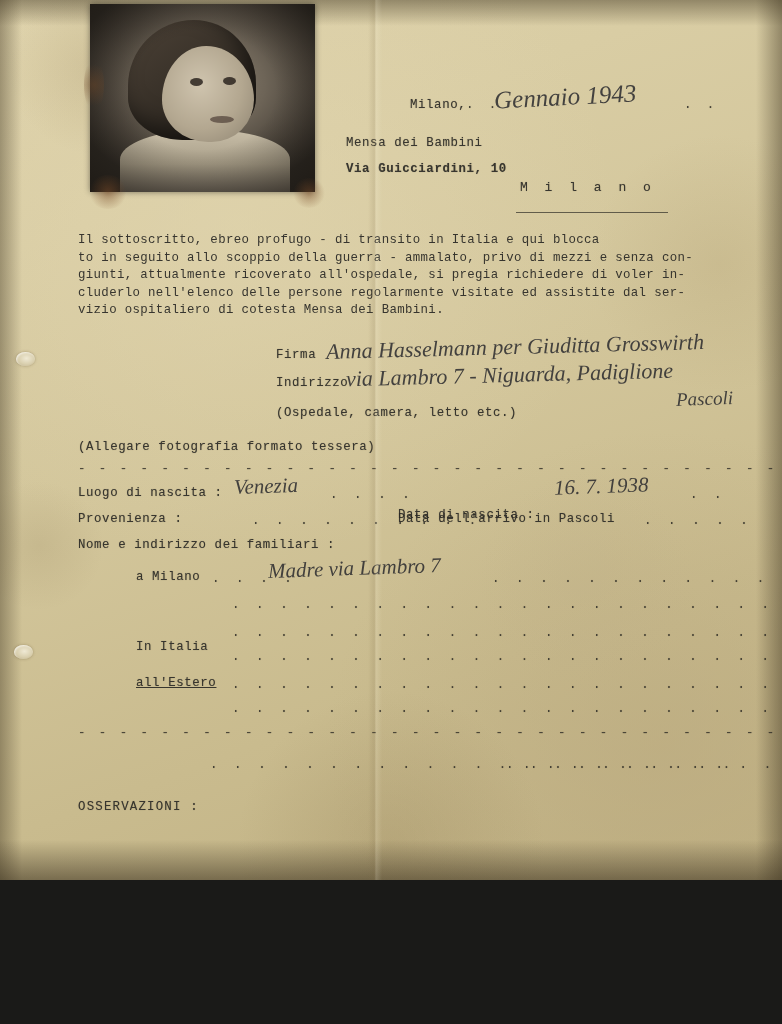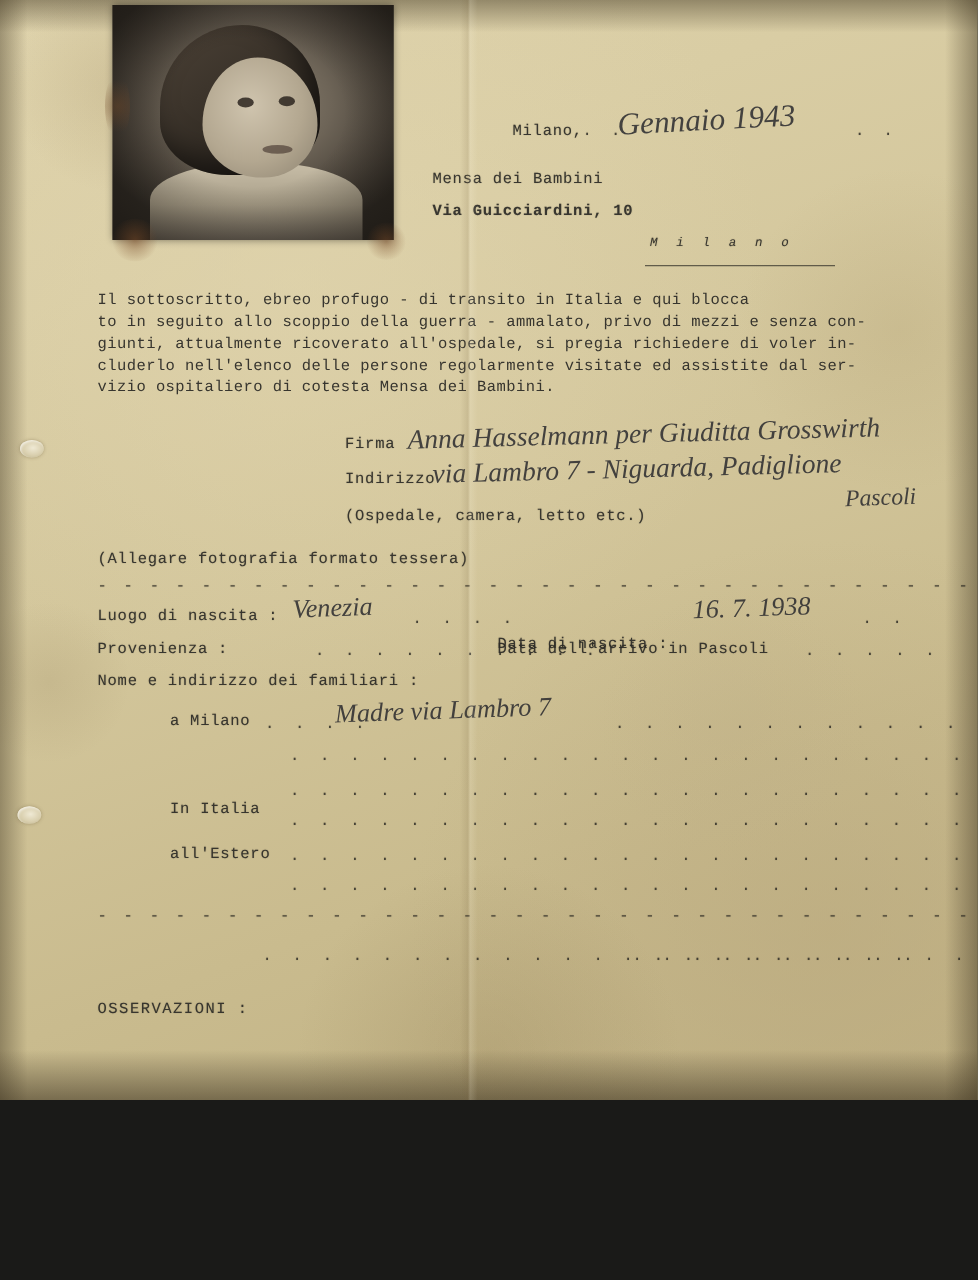--- a/index.html
+++ b/index.html
@@ -204,21 +204,21 @@
   <div class="punch punch-1"></div>
   <div class="punch punch-2"></div>
 
   <div class="tw" style="left:410px; top:98px;">Milano,</div>
   <div class="tw dots" style="left:466px; top:98px; letter-spacing:4px;">. .</div>
   <div class="hw" style="left:494px; top:83px; font-size:25px; transform:rotate(-3deg);">Gennaio 1943</div>
   <div class="tw dots" style="left:684px; top:98px; letter-spacing:4px;">. .</div>
 
   <div class="tw" style="left:346px; top:136px;">Mensa dei Bambini</div>
   <div class="tw" style="left:346px; top:162px;font-weight:bold;">Via Guicciardini, 10</div>
-  <div class="tw" style="left:520px; top:190px; letter-spacing:4.5px; font-size:10px;font-style:italic;">M i l a n o</div>
+  <div class="tw" style="left:520px; top:180px; letter-spacing:4.5px; font-size:13px;">M i l a n o</div>
   <div class="rule" style="left:516px; top:212px; width:152px;"></div>
 
   <div class="body-par" style="text-indent:0;">Il sottoscritto, ebreo profugo - di transito in Italia e qui blocca
 to in seguito allo scoppio della guerra - ammalato, privo di mezzi e senza con-
 giunti, attualmente ricoverato all'ospedale, si pregia richiedere di voler in-
 cluderlo nell'elenco delle persone regolarmente  visitate ed assistite dal ser-
 vizio ospitaliero di cotesta Mensa dei Bambini.</div>
 
   <div class="tw" style="left:276px; top:348px;text-align:right;">Firma</div>
   <div class="hw" style="left:326px; top:334px; font-size:22px; transform:rotate(-1.5deg);">Anna Hasselmann per Giuditta Grosswirth</div>
@@ -250,21 +250,21 @@
   <div class="tw" style="left:136px; top:570px;">a Milano</div>
   <div class="tw dots" style="left:212px; top:572px;">. . . .</div>
   <div class="hw" style="left:268px; top:556px; font-size:21px; transform:rotate(-2deg);">Madre via Lambro 7</div>
   <div class="tw dots" style="left:492px; top:572px;">. . . . . . . . . . . . . .</div>
   <div class="tw dots" style="left:232px; top:598px;">. . . . . . . . . . . . . . . . . . . . . . . . . . . . . . . . . . . . . .</div>
 
   <div class="tw" style="left:136px; top:624px;margin-top:16px;">In Italia</div>
   <div class="tw dots" style="left:232px; top:626px;">. . . . . . . . . . . . . . . . . . . . . . . . . . . . . . . . . . . . . .</div>
   <div class="tw dots" style="left:232px; top:650px;">. . . . . . . . . . . . . . . . . . . . . . . . . . . . . . . . . . . . . .</div>
 
-  <div class="tw" style="left:136px; top:676px;">all'Estero</div>
+  <div class="tw" style="left:136px; top:676px;text-decoration:underline;">all'Estero</div>
   <div class="tw dots" style="left:232px; top:678px;">. . . . . . . . . . . . . . . . . . . . . . . . . . . . . . . . . . . . . .</div>
   <div class="tw dots" style="left:232px; top:702px;">. . . . . . . . . . . . . . . . . . . . . . . . . . . . . . . . . . . . . .</div>
 
   <div class="tw dots" style="left:78px; top:726px; letter-spacing:3px;">- - - - - - - - - - - - - - - - - - - - - - - - - - - - - - - - - - - - - - - - - - -</div>
 
   <div class="tw" style="left:78px; top:800px; letter-spacing:1.2px;">OSSERVAZIONI :</div>
   <div class="tw dots" style="left:210px; top:758px;">. . . . . . . . . . . . . . . . . . . . . . . . . . . . . . . . . . . . . .</div>
   <div class="tw dots" style="left:506px; top:758px;">. . . . . . . . . .</div>
 
 </div>

